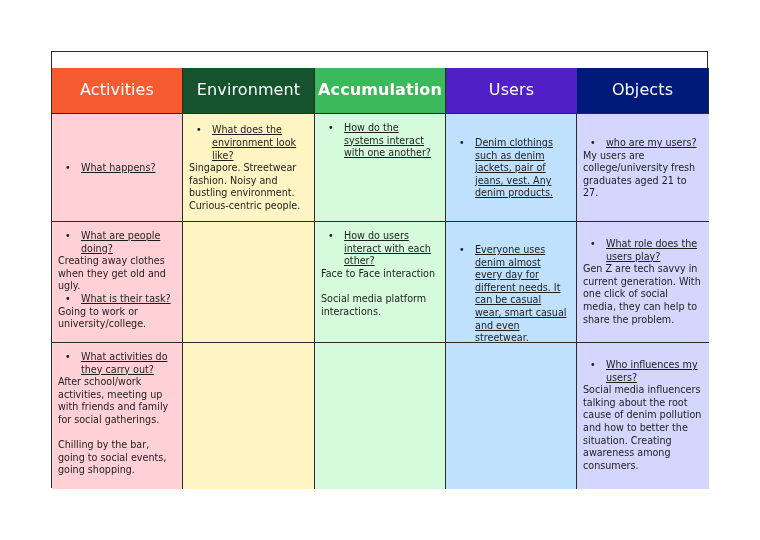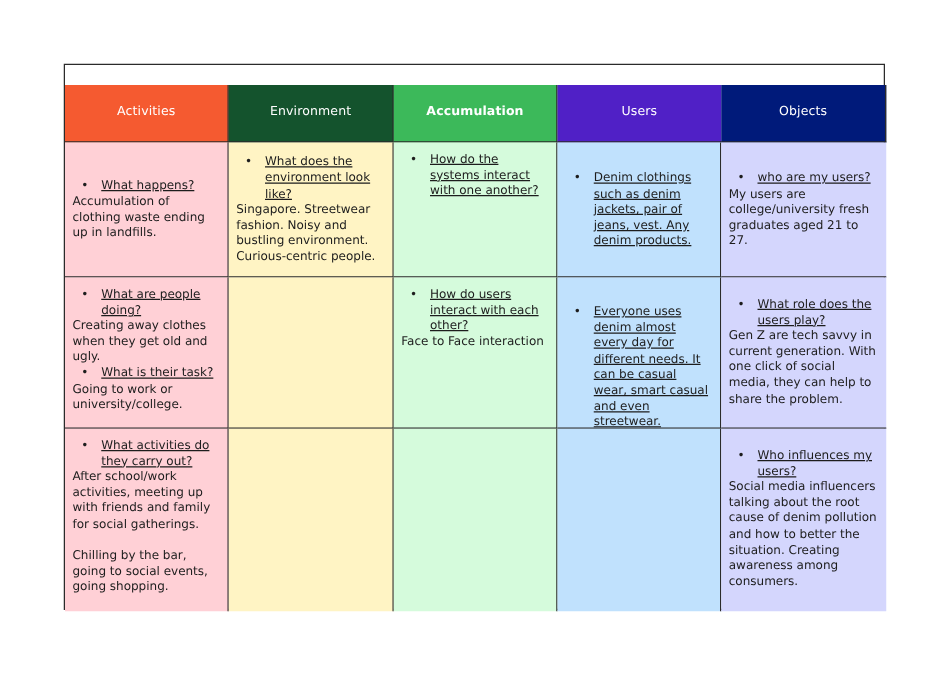--- a/index.html
+++ b/index.html
@@ -36,21 +36,21 @@
       padding: 8px 6px 6px 6px;
       overflow: hidden;
     }
     .cell.last-col { border-right: none; }
     .cell.last-row { border-bottom: none; }
     .header {
       display: flex;
       align-items: center;
       justify-content: center;
       color: #ffffff;
-      font-size: 10px;
+      font-size: 16px;
       letter-spacing: 0.1px;
       padding: 0;
       margin-top: 16px;
     }
     .header.bold { font-weight: bold; }
     .vcenter {
       display: flex;
       flex-direction: column;
       justify-content: center;
     }
@@ -76,21 +76,20 @@
   <div class="cell header" style="background:#14532d">Environment</div>
   <div class="cell header bold" style="background:#3cb95a">Accumulation</div>
   <div class="cell header last-col" style="background:#5020c6">Users</div>
   <div class="cell header" style="background:#001a7a">Objects</div>
 
   <div class="cell vcenter" style="background:#ffd0d6">
     <div class="bullet">
       <span class="dot">•</span>
       <span class="q">What happens?</span>
     </div>
-    <p class="para">Accumulation of clothing waste ending up in landfills.</p>
   </div>
   <div class="cell vcenter" style="background:#fff4c4">
     <div class="bullet">
       <span class="dot">•</span>
       <span class="q">What does the environment look like?</span>
     </div>
     <p class="para">Singapore. Streetwear fashion. Noisy and bustling environment. Curious-centric people.</p>
   </div>
   <div class="cell" style="background:#d5fbdc">
     <div class="bullet">
@@ -125,20 +124,21 @@
     <p class="para">Going to work or university/college.</p>
   </div>
   <div class="cell" style="background:#fff4c4"></div>
   <div class="cell" style="background:#d5fbdc">
     <div class="bullet">
       <span class="dot">•</span>
       <span class="q">How do users interact with each other?</span>
     </div>
     <p class="para">Face to Face interaction</p>
     <div class="gap"></div>
+    <p class="para">Social media platform interactions.</p>
   </div>
   <div class="cell" style="background:#c0e1fd; padding-top:22px">
     <div class="bullet">
       <span class="dot">•</span>
       <span class="q">Everyone uses denim almost every day for different needs. It can be casual wear, smart casual and even streetwear.</span>
     </div>
   </div>
   <div class="cell last-col" style="background:#d4d6fd; padding-top:16px">
     <div class="bullet">
       <span class="dot">•</span>

